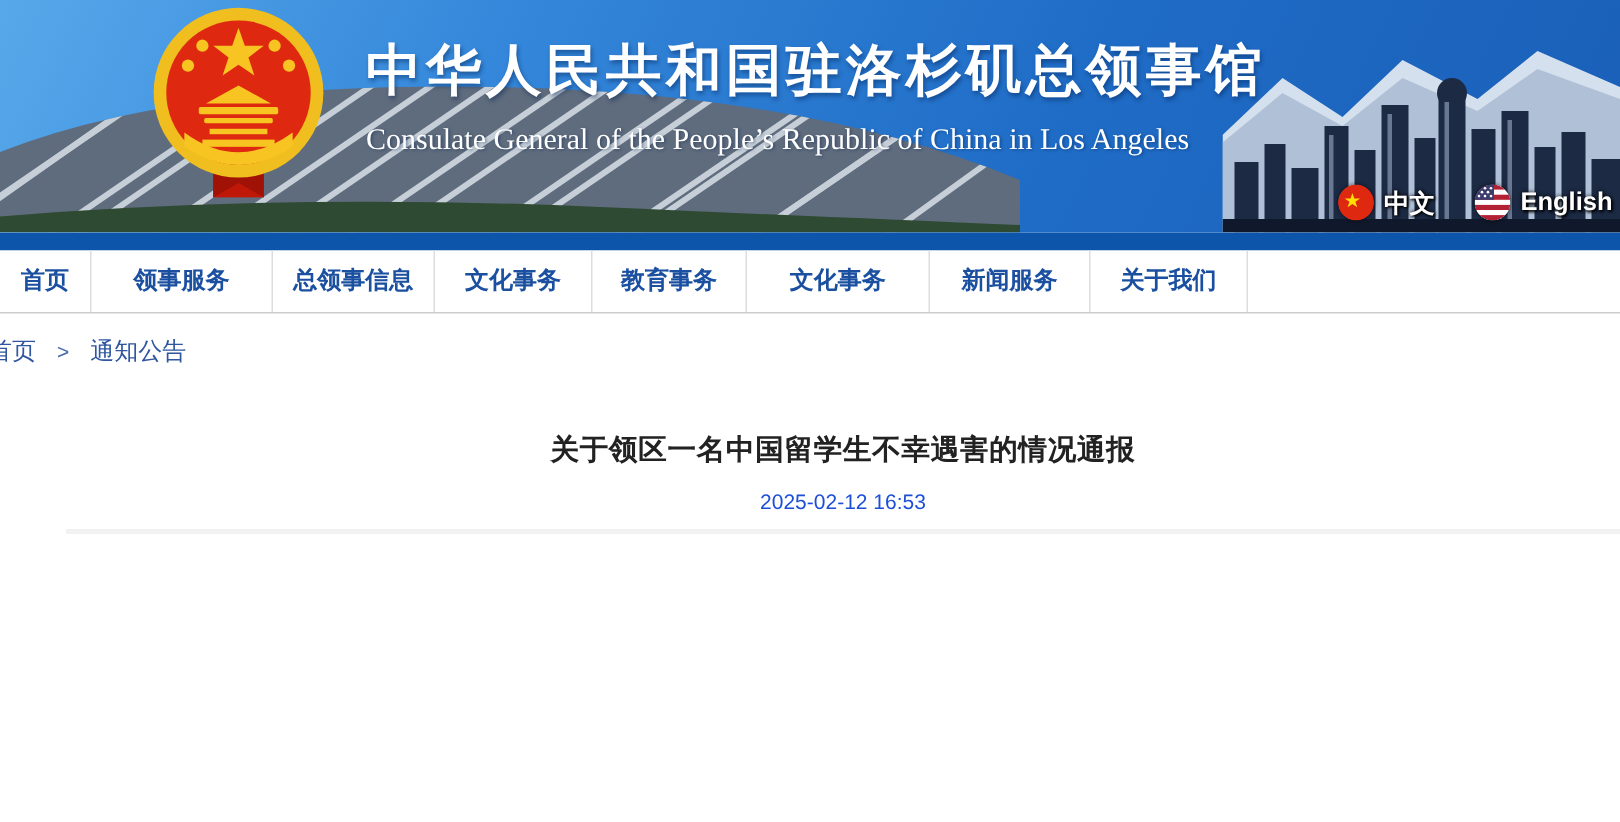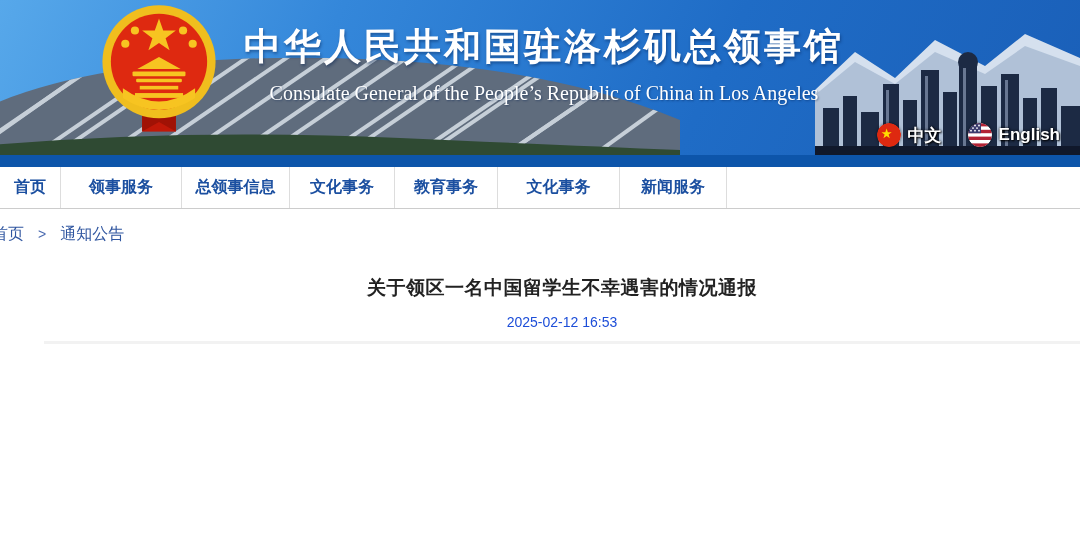--- a/index.html
+++ b/index.html
@@ -13,23 +13,23 @@
 
   .nest-svg { position:absolute; left:-20px; bottom:0; }
   .la-svg { position:absolute; right:0; bottom:0; }
 
   .emblem { position:absolute; left:98px; top:4px; width:122px; height:130px; }
 
   .site-titles { position:absolute; left:232px; top:22px; color:#fff;margin-left:12px; }
   .site-title-zh { font-size:37px; font-weight:bold; letter-spacing:3px;
                    text-shadow:1px 2px 3px rgba(0,30,80,.45); white-space:nowrap; }
   .site-title-en { margin-top:10px; font-size:20px; font-family:"Liberation Serif", serif;
-                   text-shadow:1px 1px 2px rgba(0,30,80,.45); white-space:nowrap;text-align:center; }
-
-  .lang-switch { position:absolute; right:20px; bottom:8px; display:flex; gap:26px; align-items:center; }
+                   text-shadow:1px 1px 2px rgba(0,30,80,.45); white-space:nowrap; }
+
+  .lang-switch { position:absolute; right:5px; bottom:8px; display:flex; gap:26px; align-items:center; }
   .lang-item { display:flex; align-items:center; gap:7px; cursor:pointer; }
   .lang-label { color:#fff; font-size:17px; font-weight:bold;
                 text-shadow:0 0 3px #000, 1px 1px 2px #000; }
   .flag { width:24px; height:24px; border-radius:50%; overflow:hidden; display:block;
           box-shadow:0 0 3px rgba(0,0,0,.6); }
 
   
   .nav { width:1080px; height:42px; background:#fff; border-bottom:1px solid #ccc;
          display:flex; align-items:stretch; }
   .nav-item { display:flex; align-items:center; justify-content:center;
@@ -42,21 +42,21 @@
   .nav-item:nth-child(9){width:118px}
 
   
   .breadcrumb { position:relative; left:-8px; margin-top:14px; height:22px;
                 display:flex; align-items:center; gap:14px;
                 color:#3056a0; font-size:16px; white-space:nowrap; }
   .breadcrumb .crumb { cursor:pointer; }
   .breadcrumb .sep { color:#4a6ab0; font-size:14px; }
 
   
-  .article { margin-top:30px;padding-left:44px; }
+  .article { margin-top:42px;padding-left:44px; }
   .article-title { text-align:center; color:#222; font-size:19px; font-weight:bold;
                    letter-spacing:.5px; }
   .article-date { text-align:center; color:#1d4ed8; font-size:14px; margin-top:13px; }
   .divider { margin-top:11px; width:1070px; height:2px; background:#ddd;
              border-bottom:3px solid #f2f2f2; }
   .article-body { margin:24px 30px 0 28px; color:#333; font-size:16px;
                   line-height:29px; }
   .article-body p { text-indent:2em; margin-bottom:16px; text-align:justify; }
 </style>
 </head>
@@ -188,20 +188,21 @@
 <div class="banner-strip"></div>
 
 <div class="nav">
   <div class="nav-item">首页</div>
   <div class="nav-item">领事服务</div>
   <div class="nav-item">总领事信息</div>
   <div class="nav-item">文化事务</div>
   <div class="nav-item">教育事务</div>
   <div class="nav-item">文化事务</div>
   <div class="nav-item">新闻服务</div>
+  <div class="nav-item">关于我们</div>
 </div>
 
 <div class="breadcrumb">
   <span class="crumb">首页</span>
   <span class="sep">&gt;</span>
   <span class="crumb">通知公告</span>
 </div>
 
 <div class="article">
   <div class="article-title">关于领区一名中国留学生不幸遇害的情况通报</div>

